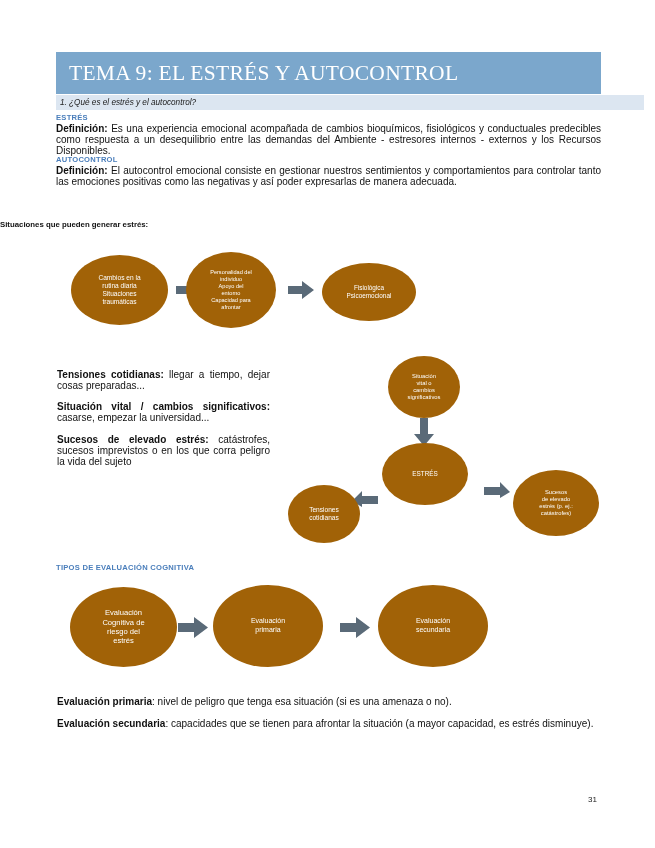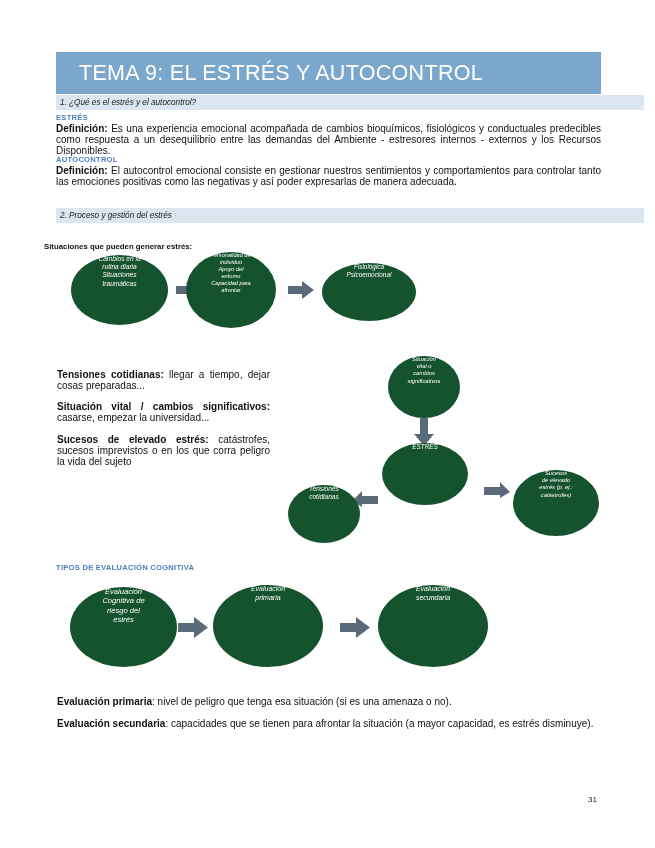--- a/index.html
+++ b/index.html
@@ -25,25 +25,25 @@
     position: absolute;
     left: 56px;
     top: 52px;
     width: 545px;
     height: 42px;
     background: #7BA7CC;
     display: flex;
     align-items: center;
   }
   .title-banner .title-text {
-    font-family: Liberation Sans, sans-serif;
+    font-family: Liberation Serif, serif;
     font-size: 21.5px;
     color: #ffffff;
     letter-spacing: 0.3px;
-    padding-left: 23px;
+    padding-left: 13px;
     white-space: nowrap;
   }
 
   
   .section-bar {
     position: absolute;
     left: 56px;
     width: 588px;
     height: 15px;
     background: #DCE6F1;
@@ -83,30 +83,29 @@
     position: absolute;
     font-size: 7.8px;
     font-weight: bold;
     color: #111111;
     white-space: nowrap;
   }
 
   
   .ellipse {
     position: absolute;
-    background: #14532d;
+    background: #a16207;
     border-radius: 50%;
     display: flex;
-    align-items: flex-start;
+    align-items: center;
     justify-content: center;
     text-align: center;
     color: #ffffff;
     line-height: 1.25;
     box-sizing: border-box;
-    font-style: italic;
   }
   .ellipse .etext {
     display: block;
     padding: 0 6px;
     white-space: pre-line;
   }
 
   .arrow {
     position: absolute;
     color: #5A6A78;
@@ -140,25 +139,22 @@
   <div class="para" style="left:56px; top:123px; width:545px;">
     <b>Definición:</b><span> Es una experiencia emocional acompañada de cambios bioquímicos, fisiológicos y conductuales predecibles como respuesta a un desequilibrio entre las demandas del Ambiente - estresores internos - externos y los Recursos Disponibles.</span>
   </div>
 
   <div class="blue-head" style="top:155px;">AUTOCONTROL</div>
 
   <div class="para" style="left:56px; top:165px; width:545px;">
     <b>Definición:</b><span> El autocontrol emocional consiste en gestionar nuestros sentimientos y comportamientos para controlar tanto las emociones positivas como las negativas y así poder expresarlas de manera adecuada.</span>
   </div>
 
-  <div class="section-bar" style="top:208px;">
-    <span class="section-text">2. Proceso y gestión del estrés</span>
-  </div>
-
-  <div class="bold-line" style="top:242px;padding-left:44px;">Situaciones que pueden generar estrés:</div>
+
+  <div class="bold-line" style="top:220px;">Situaciones que pueden generar estrés:</div>
 
   <div>
 
     <div class="ellipse" style="left:71px; top:255px; width:97px; height:70px; font-size:6.6px;">
       <span class="etext">Cambios en la
 rutina diaria
 Situaciones
 traumáticas</span>
     </div>
 

